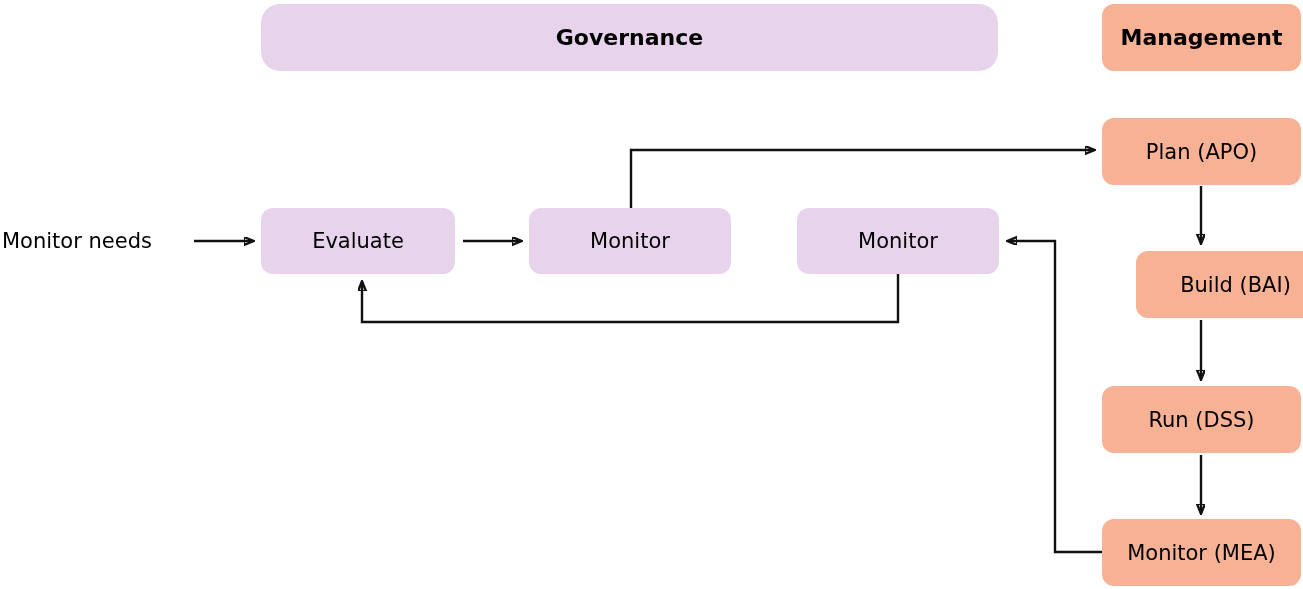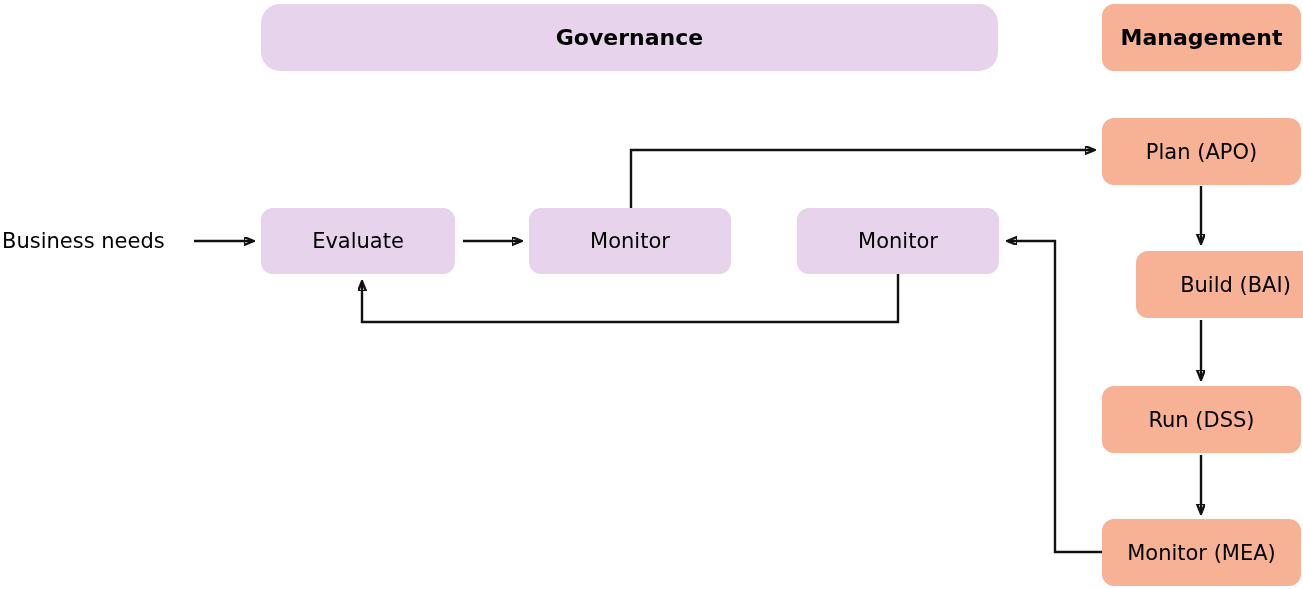--- a/index.html
+++ b/index.html
@@ -92,21 +92,21 @@
 
     <path d="M 1102 552 L 1055 552 L 1055 241 L 1008 241" marker-end="url(#arrow)"></path>
 
     <path d="M 898 274 L 898 322 L 362 322 L 362 282" marker-end="url(#arrow)"></path>
   </svg>
 
   <div class="box gov-header" style="left:261px; top:4px; width:737px; height:67px;">Governance</div>
 
   <div class="box mgmt-header" style="left:1102px; top:4px; width:199px; height:67px;">Management</div>
 
-  <div class="label-text" style="left:2px; top:229px;">Business needs</div>
+  <div class="label-text" style="left:2px; top:229px;">Monitor needs</div>
 
   <div class="box gov-node" style="left:261px; top:208px; width:194px; height:66px;">Evaluate</div>
 
   <div class="box gov-node" style="left:529px; top:208px; width:202px; height:66px;">Monitor</div>
 
   <div class="box gov-node" style="left:797px; top:208px; width:202px; height:66px;">Monitor</div>
 
   <div class="box mgmt-node" style="left:1102px; top:118px; width:199px; height:67px;">Plan (APO)</div>
 
   <div class="box mgmt-node" style="left:1136px; top:251px; width:199px; height:67px;">Build (BAI)</div>

